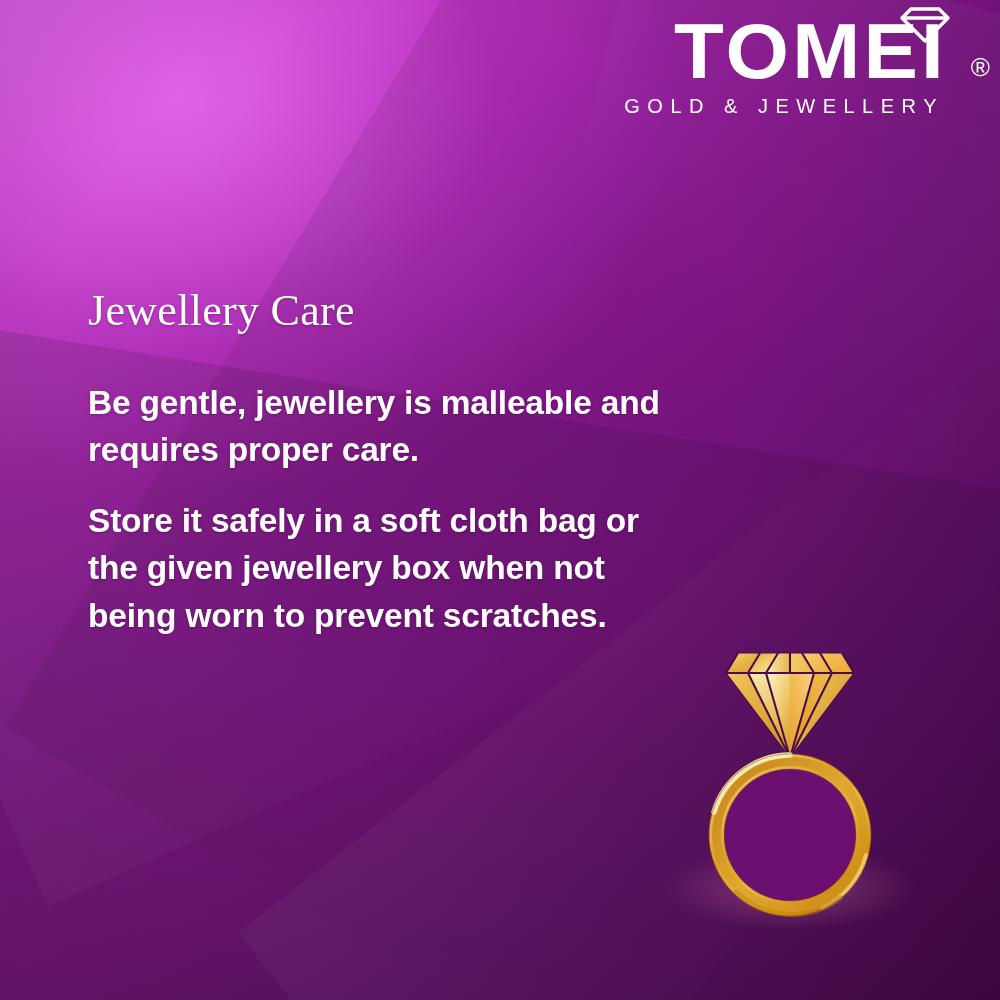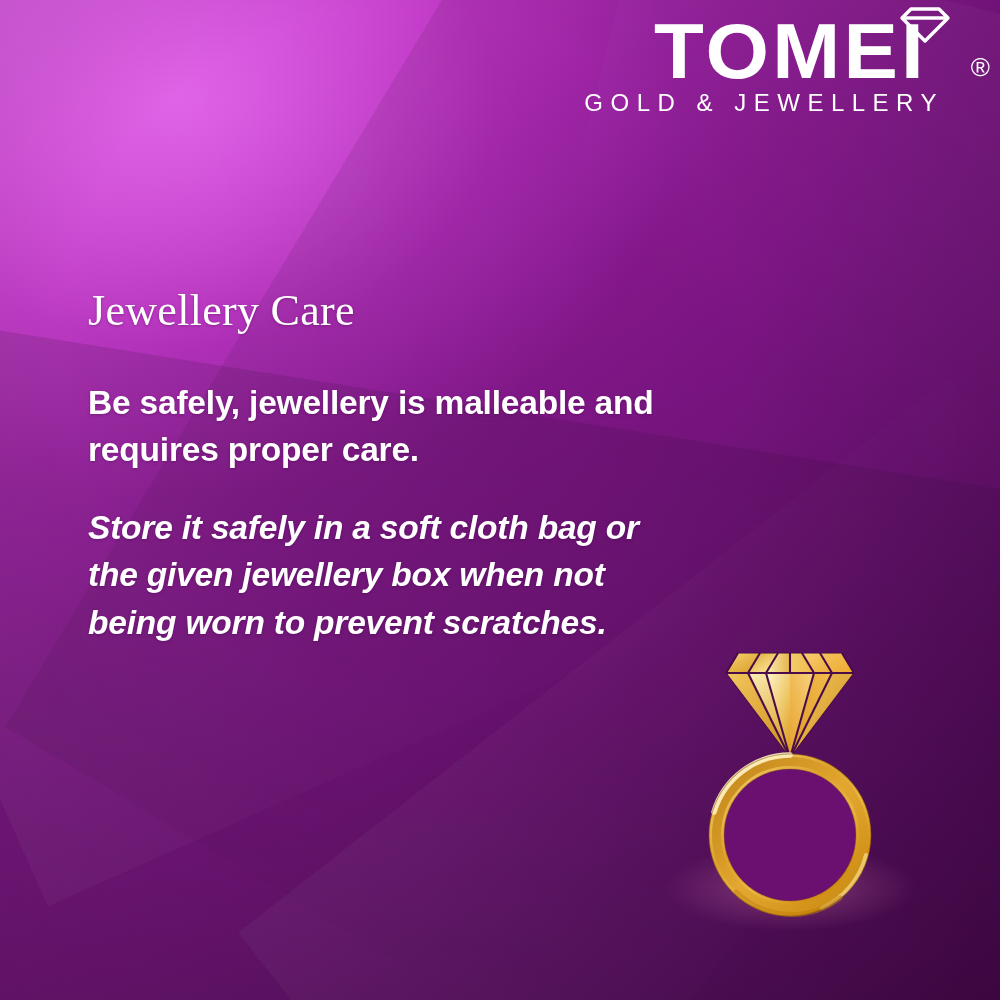--- a/index.html
+++ b/index.html
@@ -103,23 +103,24 @@
     font-family:"Liberation Sans", sans-serif;
   }
   .logo-diamond {
     position:absolute;
     top:-9px; right:30px;
     width:54px; height:40px;
     z-index:7;
   }
   .logo-tag {
     display:block;
+    margin-top:6px;
     margin-right:38px;
     font-family:"Liberation Sans", sans-serif;
-    font-size:24px;
+    font-size:20px;
     font-weight:normal;
     letter-spacing:7.5px;
     color:#ffffff;
     white-space:nowrap;
     text-align:right;
   }
 
   
   #copy {
     position:absolute;
@@ -139,21 +140,21 @@
   }
   .para {
     font-family:"Liberation Sans", sans-serif;
     font-weight:bold;
     font-size:33.5px;
     line-height:1.41;
     color:#ffffff;
     letter-spacing:-0.2px;
     text-shadow:0 1px 3px rgba(60,0,70,0.35);
   }
-  .para + .para { margin-top:31px;font-style:italic; }
+  .para + .para { margin-top:24px; }
 
   
   #ring-art {
     position:absolute;
     left:690px; top:640px;
     width:200px; height:280px;
     z-index:5;
   }
   #ring-glow {
     position:absolute;
@@ -189,21 +190,21 @@
       </svg>
 
       <span class="logo-word">TOMEI</span>
       <span class="logo-reg">®</span>
     </div>
     <span class="logo-tag">GOLD &amp; JEWELLERY</span>
   </div>
 
   <div id="copy">
     <div id="headline">Jewellery Care</div>
-    <p class="para">Be safely, jewellery is malleable and requires proper care.</p>
+    <p class="para">Be gentle, jewellery is malleable and requires proper care.</p>
     <p class="para">Store it safely in a soft cloth bag or the given jewellery box when not being worn to prevent scratches.</p>
   </div>
 
   <div id="ring-glow"></div>
 
   <svg id="ring-art" viewBox="0 0 200 280">
     <defs>
 
       <linearGradient id="gLeftOuter" x1="0" y1="0" x2="1" y2="1">
         <stop offset="0%" stop-color="#f6d98a"></stop>

